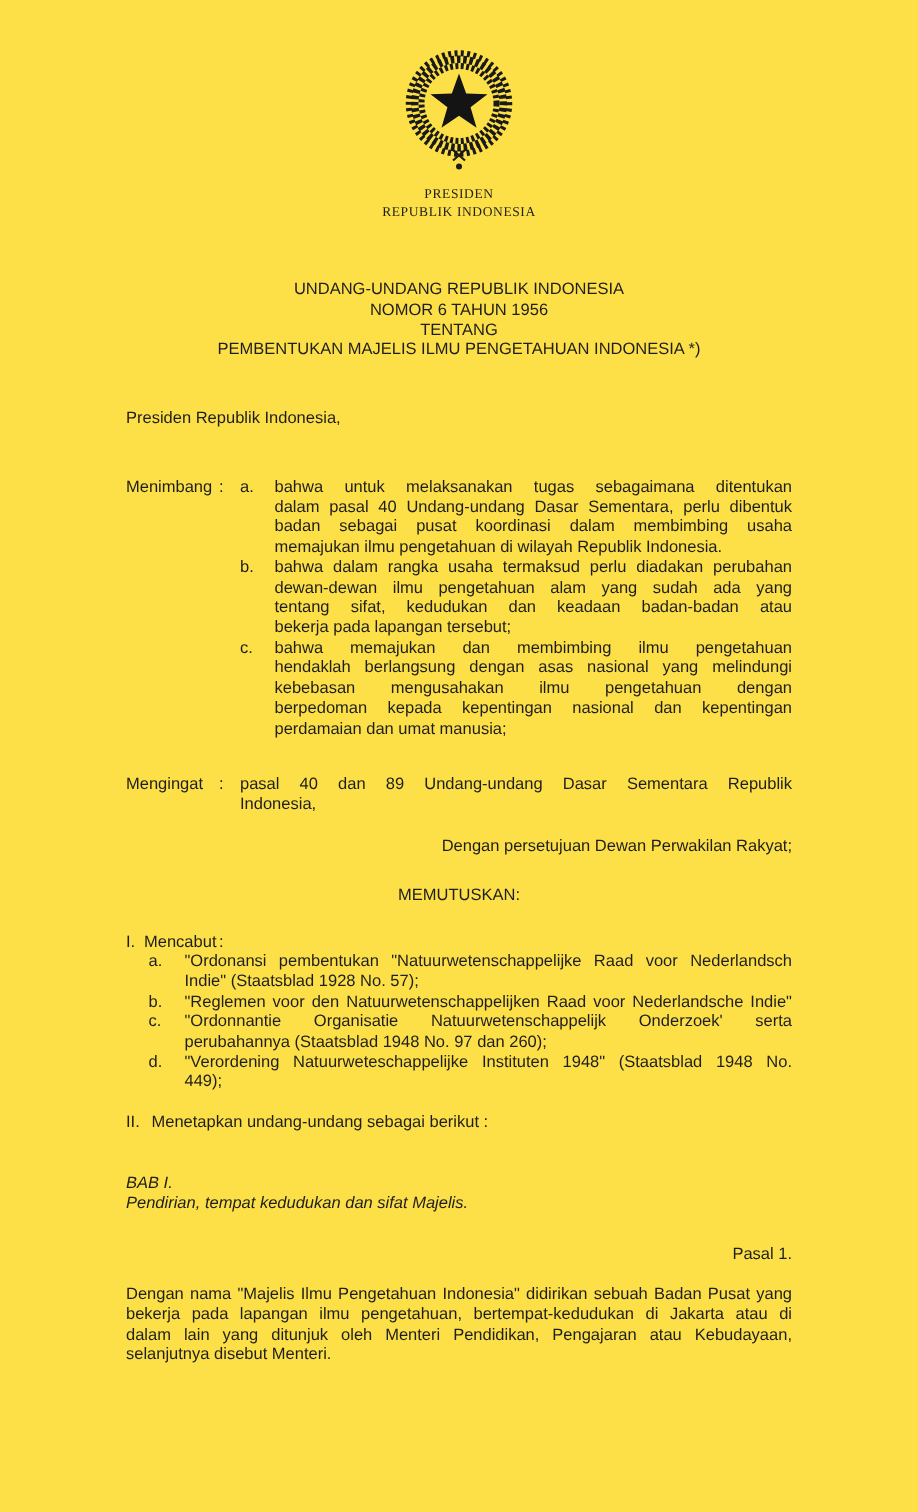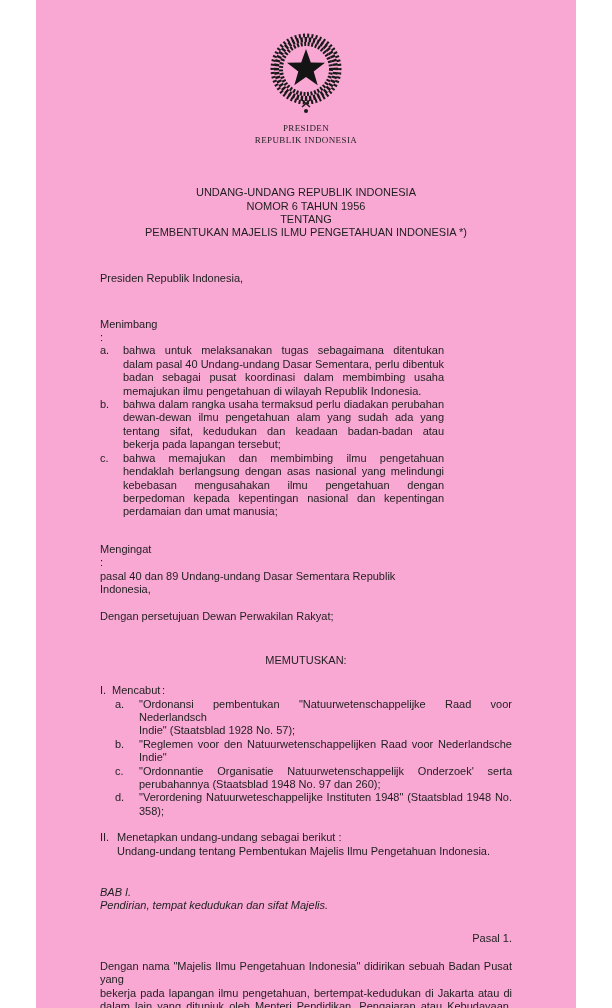--- a/index.html
+++ b/index.html
@@ -1,62 +1,62 @@
 <!DOCTYPE html>
 <html><head>
 <meta charset="utf-8">
 <style>
   html, body { margin: 0; padding: 0; background: #ffffff; }
   .page {
     position: relative;
-    width: 540px;
+    width: 612px;
     height: 1008px;
     margin: 0 auto;
-    background: #f9a8d4;
+    background: #fde047;
     color: #1e1e1e;
     font-family: "Liberation Sans", sans-serif;
     font-size: 11px;
     line-height: 13.4px;
     overflow: hidden;
   }
-  .content { padding: 0 64px; }
+  .content { padding: 0 84px; }
 
   
   .emblem-wrap { text-align: center; padding-top: 30px; }
   .emblem-wrap svg { display: inline-block; }
   .org-name {
     text-align: center;
     font-family: "Liberation Serif", serif;
     font-size: 9px;
     line-height: 11.5px;
     letter-spacing: 0.4px;
     margin-top: 2px;
   }
 
   
   .law-title { text-align: center; margin-top: 40px; line-height: 13.2px; }
   .salutation { text-align: left; margin-top: 33px; }
 
   
-  .lrow { display: flex; align-items: flex-start; flex-direction: column; }
+  .lrow { display: flex; align-items: flex-start; }
   .lrow .lbl { width: 62px; flex: none; }
   .lrow .col { width: 14px; flex: none; }
   .lrow .body { flex: 1; min-width: 0; }
 
   .menimbang { margin-top: 32px; }
   .mengingat { margin-top: 24px; }
 
   .item { display: flex; align-items: flex-start; }
   .item .mk { width: 23px; flex: none; }
   .item .tx { flex: 1; min-width: 0; }
 
   .jl { text-align: justify; text-align-last: justify; }
 
-  .approval { text-align: left; margin-top: 14px; }
-  .memutuskan { text-align: center; margin-top: 30px; }
+  .approval { text-align: right; margin-top: 14px; }
+  .memutuskan { text-align: center; margin-top: 20px; }
 
   
   .mencabut { margin-top: 17px; }
   .mencabut-head { display: flex; }
   .mencabut-head .rn { width: 12px; flex: none; }
   .mencabut-head .lb { width: 50px; flex: none; }
   .mencabut-items { margin-left: 15px; }
   .mencabut-items .item .mk { width: 24px; }
 
   .menetapkan { margin-top: 13px; display: flex; }
@@ -174,31 +174,30 @@
           <div class="mk">c.</div>
           <div class="tx">
               <div class="jl">"Ordonnantie Organisatie Natuurwetenschappelijk Onderzoek' serta</div>
               <div>perubahannya (Staatsblad 1948 No. 97 dan 260);</div>
             </div>
         </div>
         <div class="item">
           <div class="mk">d.</div>
           <div class="tx">
               <div class="jl">"Verordening Natuurweteschappelijke Instituten 1948" (Staatsblad 1948 No.</div>
-              <div>358);</div>
+              <div>449);</div>
             </div>
         </div>
       </div>
     </div>
 
     <div class="menetapkan">
       <div class="rn">II.</div>
       <div class="bd">
         <div>Menetapkan undang-undang sebagai berikut :</div>
-        <div>Undang-undang tentang Pembentukan Majelis Ilmu Pengetahuan Indonesia.</div>
       </div>
     </div>
 
     <div class="bab">
       <div>BAB I.</div>
       <div>Pendirian, tempat kedudukan dan sifat Majelis.</div>
     </div>
 
     <div class="pasal-head">Pasal 1.</div>
     <div class="pasal-body">

